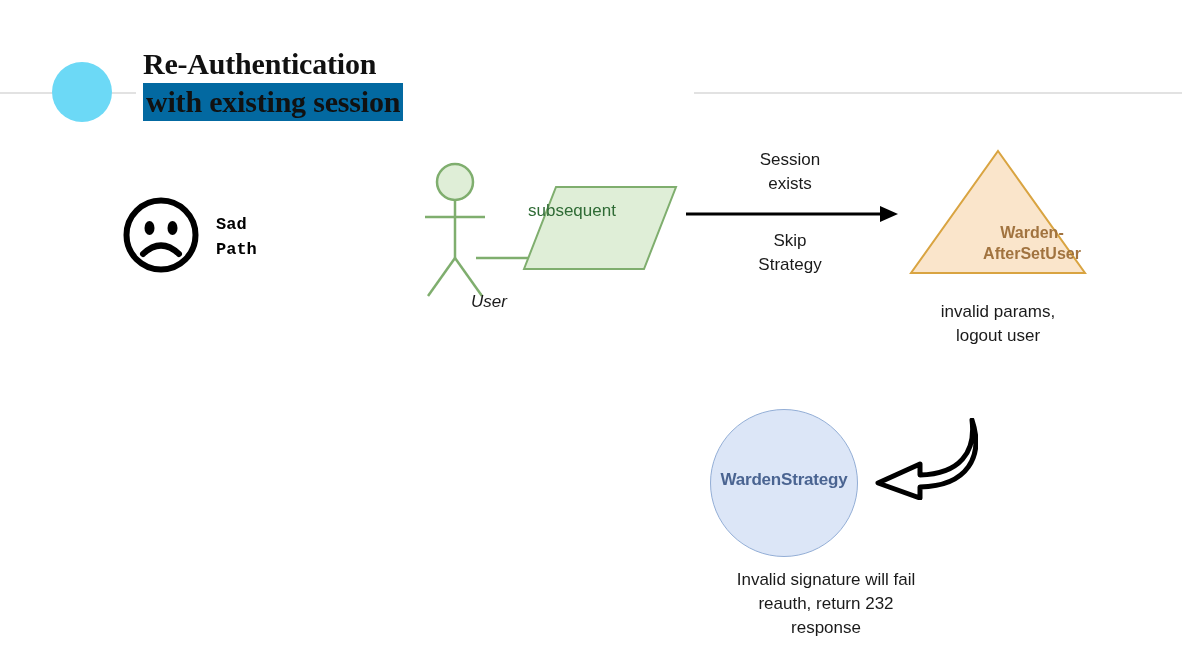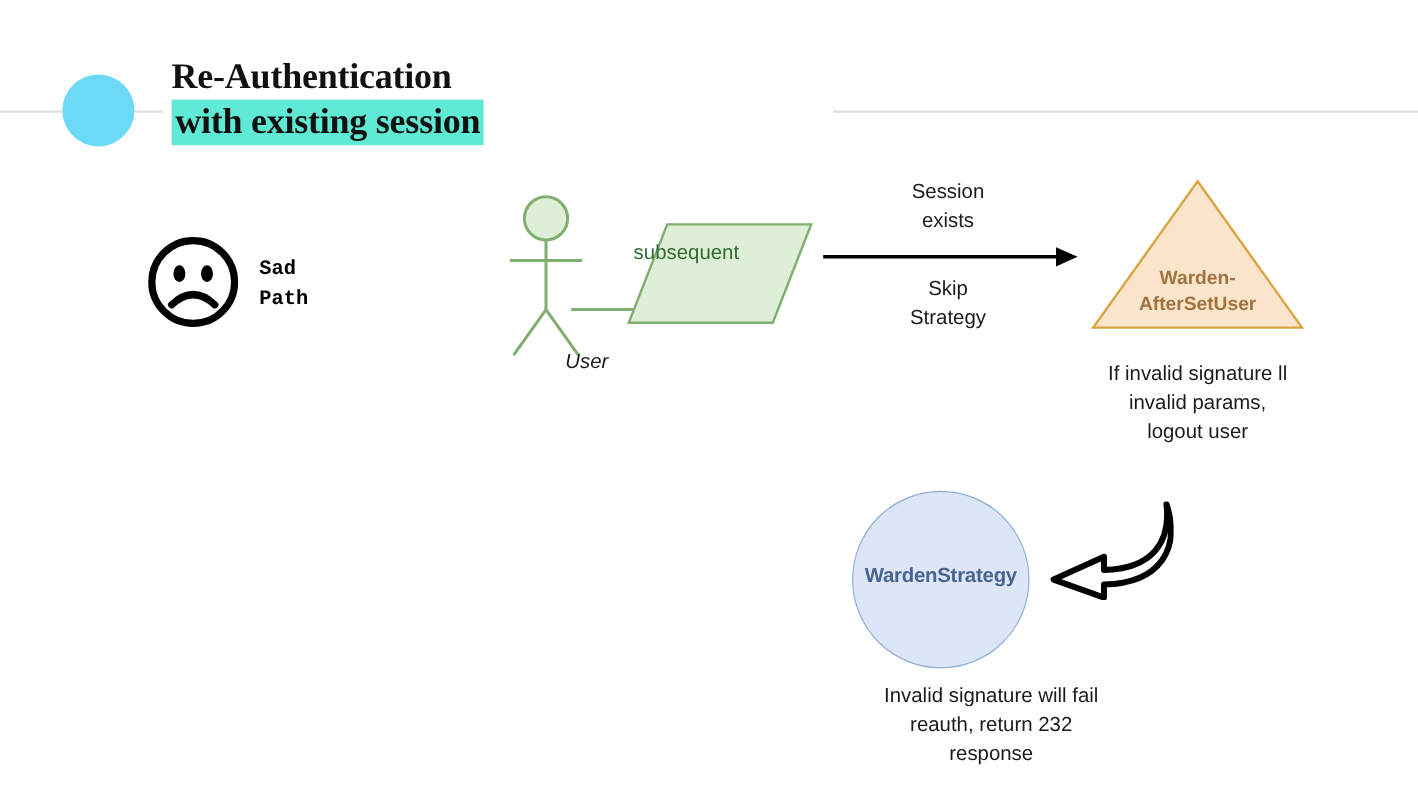--- a/index.html
+++ b/index.html
@@ -9,21 +9,21 @@
 
   
   #header-rule-left{left:0;top:92px;width:136px;height:2px;background:#e2e2e2;}
   #header-rule-right{left:694px;top:92px;width:488px;height:2px;background:#e2e2e2;}
   #header-bullet{left:52px;top:62px;width:60px;height:60px;border-radius:50%;
                  background:#6cd9f6;}
   #title-block{left:143px;top:45px;width:520px;
                font-family:"Liberation Serif", serif;font-weight:bold;
                font-size:30px;line-height:38px;color:#111111;}
   #title-line1{display:block;letter-spacing:-.2px;}
-  #title-line2{display:inline-block;background:#5eead4;padding:0 3px;letter-spacing:-.2px;}
+  #title-line2{display:inline-block;background:#0369a1;padding:0 3px;letter-spacing:-.2px;}
 
   
   #sad-face{left:123px;top:197px;width:76px;height:76px;}
   #sad-path-label{left:216px;top:212px;width:120px;
                   font-family:"Liberation Mono", monospace;
                   font-weight:bold;font-size:17px;line-height:25px;color:#000;}
 
   
   #actor-figure{left:420px;top:160px;width:110px;height:140px;}
   #actor-label{left:407px;top:292px;width:100px;text-align:right;
@@ -36,21 +36,21 @@
 
   
   #flow-arrow{left:684px;top:203px;width:215px;height:22px;}
   #arrow-label-top{left:700px;top:148px;width:180px;text-align:center;
                    font-size:17px;line-height:24px;color:#1a1a1a;}
   #arrow-label-bottom{left:700px;top:229px;width:180px;text-align:center;
                       font-size:17px;line-height:24px;color:#1a1a1a;}
 
   
   #triangle-shape{left:908px;top:148px;width:180px;height:128px;}
-  #triangle-text{left:918px;top:222px;width:160px;text-align:center;
+  #triangle-text{left:952px;top:222px;width:160px;text-align:center;
                  font-size:16px;font-weight:bold;line-height:21px;color:#a1733f;}
   #triangle-caption{left:898px;top:300px;width:200px;text-align:center;
                     font-size:17px;line-height:24px;color:#1a1a1a;}
 
   
   #strategy-circle{left:710px;top:409px;width:148px;height:148px;border-radius:50%;
                    background:#dce6f7;border:1px solid #93aed6;box-sizing:border-box;}
   #strategy-text{left:706px;top:470px;width:156px;text-align:center;
                  font-size:17px;font-weight:bold;color:#4a6491;letter-spacing:-.2px;}
   #curved-arrow{left:872px;top:418px;width:106px;height:82px;}
@@ -112,21 +112,20 @@
 </div>
 
 <svg class="abs" id="triangle-shape" viewBox="0 0 180 128">
   <polygon points="90,3 177,125 3,125" fill="#fae5cb" stroke="#d9a441" stroke-width="2"></polygon>
 </svg>
 <div class="abs" id="triangle-text">
   <div>Warden-</div>
   <div>AfterSetUser</div>
 </div>
 <div class="abs" id="triangle-caption">
-  <div>If invalid signature ll</div>
   <div>invalid params,</div>
   <div>logout user</div>
 </div>
 
 <div class="abs" id="strategy-circle"></div>
 <div class="abs" id="strategy-text">WardenStrategy</div>
 
 <svg class="abs" id="curved-arrow" viewBox="0 0 106 82">
   <path d="M100 2 C104 34 88 56 48 57 L48 46 L6 65 L48 80 L48 69 C96 68 112 38 100 2 Z" fill="#ffffff" stroke="#000" stroke-width="5" stroke-linejoin="round"></path>
 </svg>

